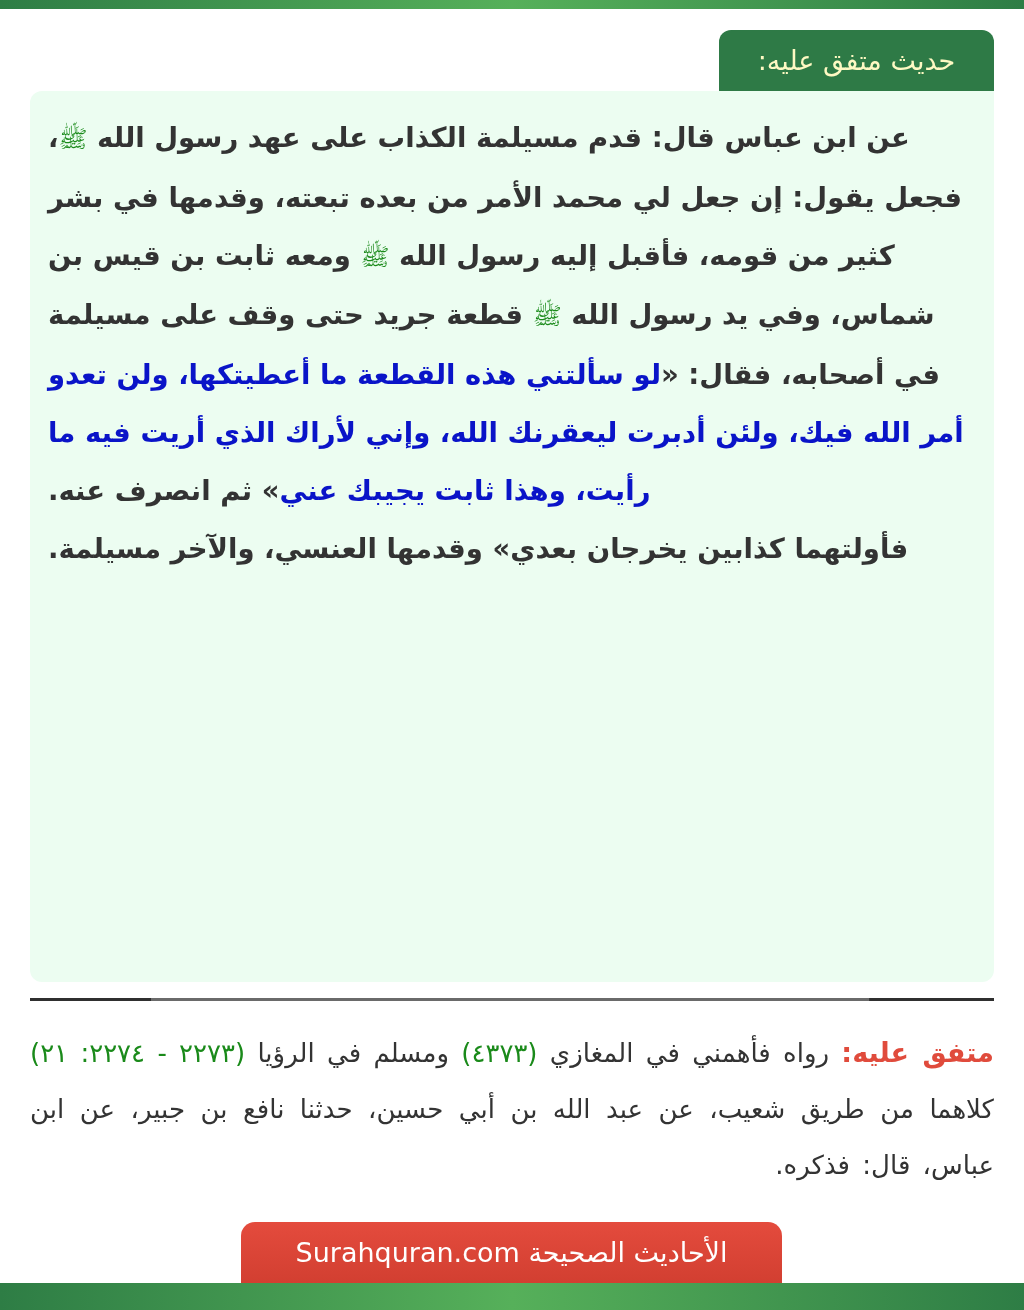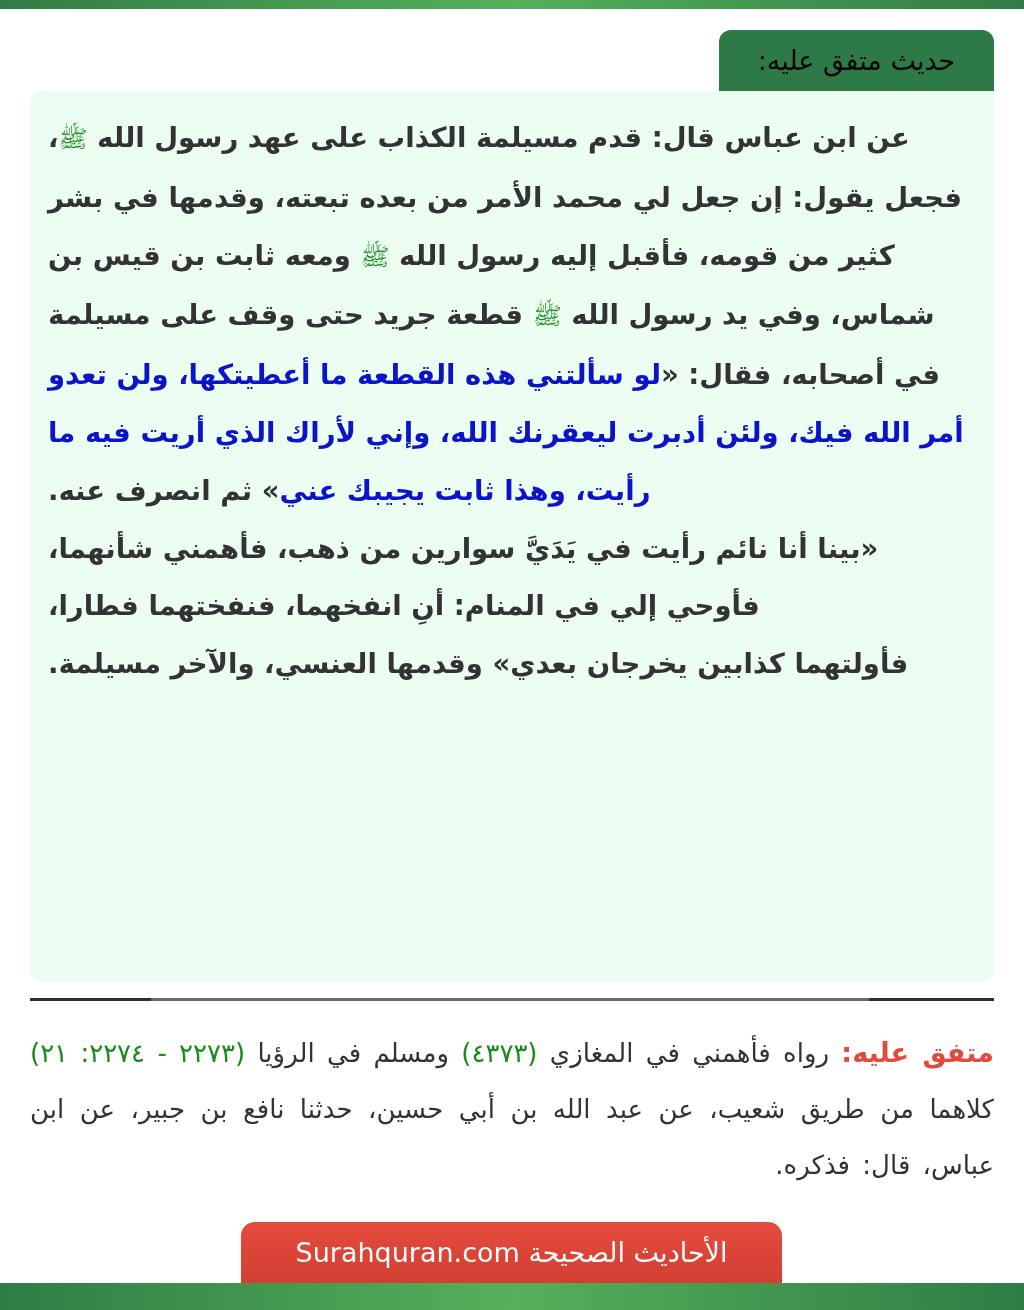--- a/index.html
+++ b/index.html
@@ -8,21 +8,21 @@
       font-family: "DejaVu Sans", sans-serif;
     }
     .page { position: relative; width: 1024px; height: 1310px; }
     .top-bar {
       position: absolute; left: 0; top: 0; width: 1024px; height: 9px;
       background: linear-gradient(to right, #2e7d45 0%, #56b05a 50%, #2e7d45 100%);
     }
     .title-tab {
       position: absolute; left: 719px; top: 30px; width: 275px; height: 61px;
       background: #2e7a46; border-radius: 12px 12px 0 0;
-      color: #000000; direction: rtl; text-align: center;
+      color: #fef9c3; direction: rtl; text-align: center;
       font-size: 27px; line-height: 61px; font-weight: normal;
     }
     .hadith-box {
       position: absolute; left: 30px; top: 91px; width: 964px; height: 891px;
       background: #ecfdf1; border-radius: 12px 0 12px 12px;
       padding: 18px 18px 0 18px;
       direction: rtl; text-align: left;
       font-weight: bold; color: #333333; font-size: 27.5px; line-height: 57.8px;
     }
     .hadith-box p { margin: 0; }
@@ -58,21 +58,20 @@
   <div class="top-bar"></div>
 
   <div class="title-tab">
     <span>حديث متفق عليه:</span>
   </div>
 
   <div class="hadith-box">
     <p>
       <span>عن ابن عباس قال: قدم مسيلمة الكذاب على عهد رسول الله </span><span class="saw">ﷺ</span><span>، فجعل يقول: إن جعل لي محمد الأمر من بعده تبعته، وقدمها في بشر كثير من قومه، فأقبل إليه رسول الله </span><span class="saw">ﷺ</span><span> ومعه ثابت بن قيس بن شماس، وفي يد رسول الله </span><span class="saw">ﷺ</span><span> قطعة جريد حتى وقف على مسيلمة في أصحابه، فقال: «</span><span class="blue">لو سألتني هذه القطعة ما أعطيتكها، ولن تعدو أمر الله فيك، ولئن أدبرت ليعقرنك الله، وإني لأراك الذي أريت فيه ما رأيت، وهذا ثابت يجيبك عني</span><span>» ثم انصرف عنه.</span>
     </p>
-    <p>«بينا أنا نائم رأيت في يَدَيَّ سوارين من ذهب، فأهمني شأنهما، فأوحي إلي في المنام: أنِ انفخهما، فنفختهما فطارا،</p>
     <p>فأولتهما كذابين يخرجان بعدي» وقدمها العنسي، والآخر مسيلمة.</p>
   </div>
 
   <div class="divider"></div>
 
   <div class="source">
     <span class="label">متفق عليه:</span><span> رواه فأهمني في المغازي </span><span class="ref">(٤٣٧٣)</span><span> ومسلم في الرؤيا </span><span class="ref">(٢٢٧٣ - ٢٢٧٤: ٢١)</span><span> كلاهما من طريق شعيب، عن عبد الله بن أبي حسين، حدثنا نافع بن جبير، عن ابن عباس، قال: فذكره.</span>
   </div>
 
   <div class="site-badge">

